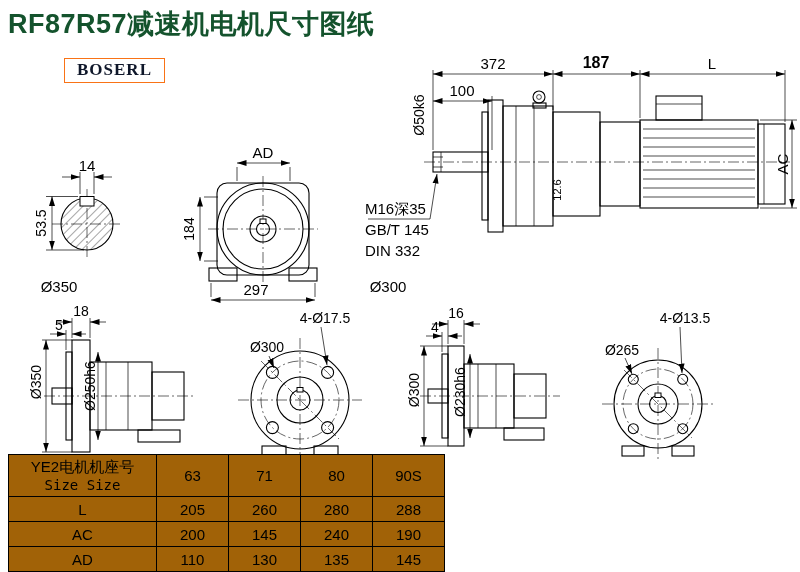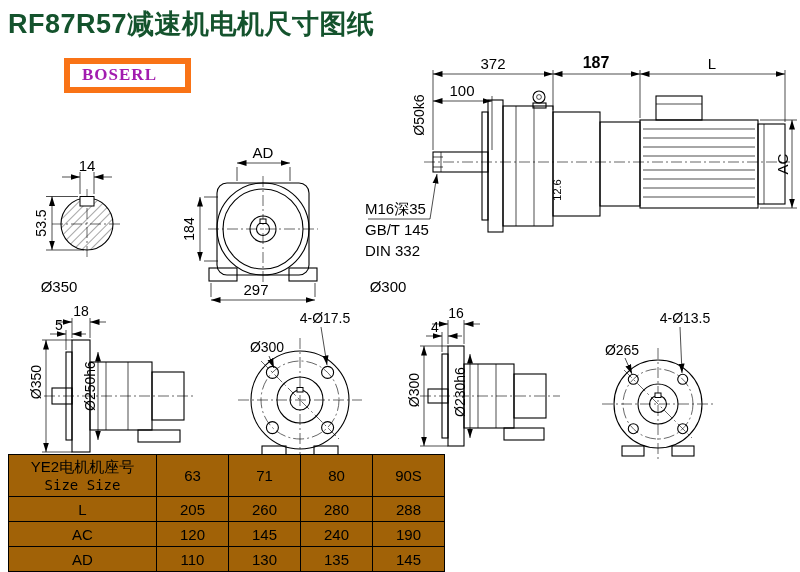--- a/index.html
+++ b/index.html
@@ -1,21 +1,21 @@
 <!DOCTYPE html>
 <html><head>
 <meta charset="utf-8">
 <style>
   * { margin:0; padding:0; box-sizing:border-box; }
   html,body { background:#ffffff; }
   body { font-family:"Liberation Sans", sans-serif; }
   .screen { position:relative; width:800px; height:572px; background:#fff; overflow:hidden; }
   .title { position:absolute; left:8px; top:6px; font-size:27px; font-weight:bold; color:#14532d; letter-spacing:0.5px; white-space:nowrap; }
-  .logo { position:absolute; left:64px; top:58px; border:6px solid #f97316; padding:1px 28px 2px 12px;
-          font-family:"Liberation Serif", serif; font-size:17px; font-weight:bold; color:#a21caf; letter-spacing:1px; }
+  .logo { position:absolute; left:64px; top:58px; border:1px solid #f97316; padding:1px 12px 2px 12px;
+          font-family:"Liberation Serif", serif; font-size:17px; font-weight:bold; color:#0f172a; letter-spacing:1px; }
   svg.drawing { position:absolute; left:0; top:0; }
   .ln   { fill:none; stroke:#000; stroke-width:1.1; }
   .thin { fill:none; stroke:#000; stroke-width:0.7; }
   .cl   { fill:none; stroke:#000; stroke-width:0.6; stroke-dasharray:11 3 2 3; }
   text.d { fill:#000; font-size:14px; text-anchor:middle; font-family:"Liberation Sans", sans-serif; }
   text.s { font-size:11px; }
   text.b { font-size:16px; font-weight:bold; }
   text.l { text-anchor:start; }
   text.m { font-size:15px; }
   .dim-table { position:absolute; left:8px; top:454px; border-collapse:collapse; background:#a16207; }
@@ -281,21 +281,21 @@
       </tr>
       <tr>
         <td>L</td>
         <td>205</td>
         <td>260</td>
         <td>280</td>
         <td>288</td>
       </tr>
       <tr>
         <td>AC</td>
-        <td>120</td>
+        <td>200</td>
         <td>145</td>
         <td>240</td>
         <td>190</td>
       </tr>
       <tr>
         <td>AD</td>
         <td>110</td>
         <td>130</td>
         <td>135</td>
         <td>145</td>

